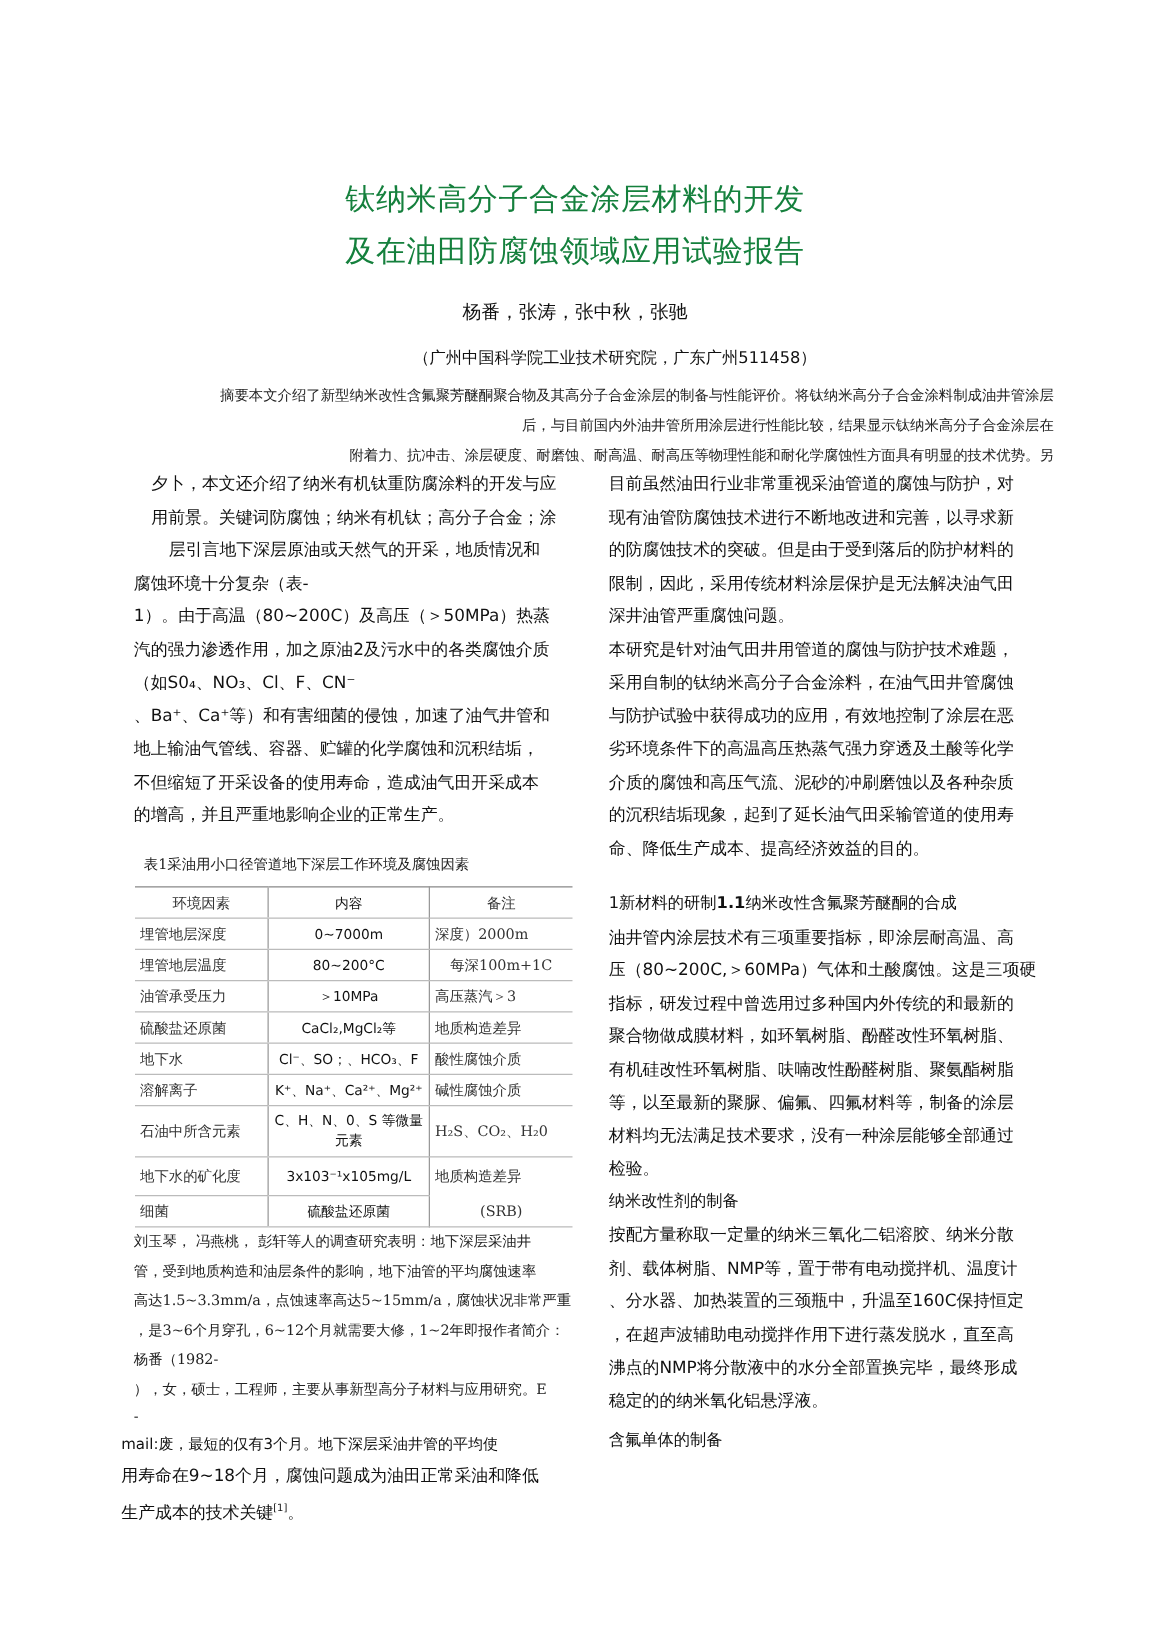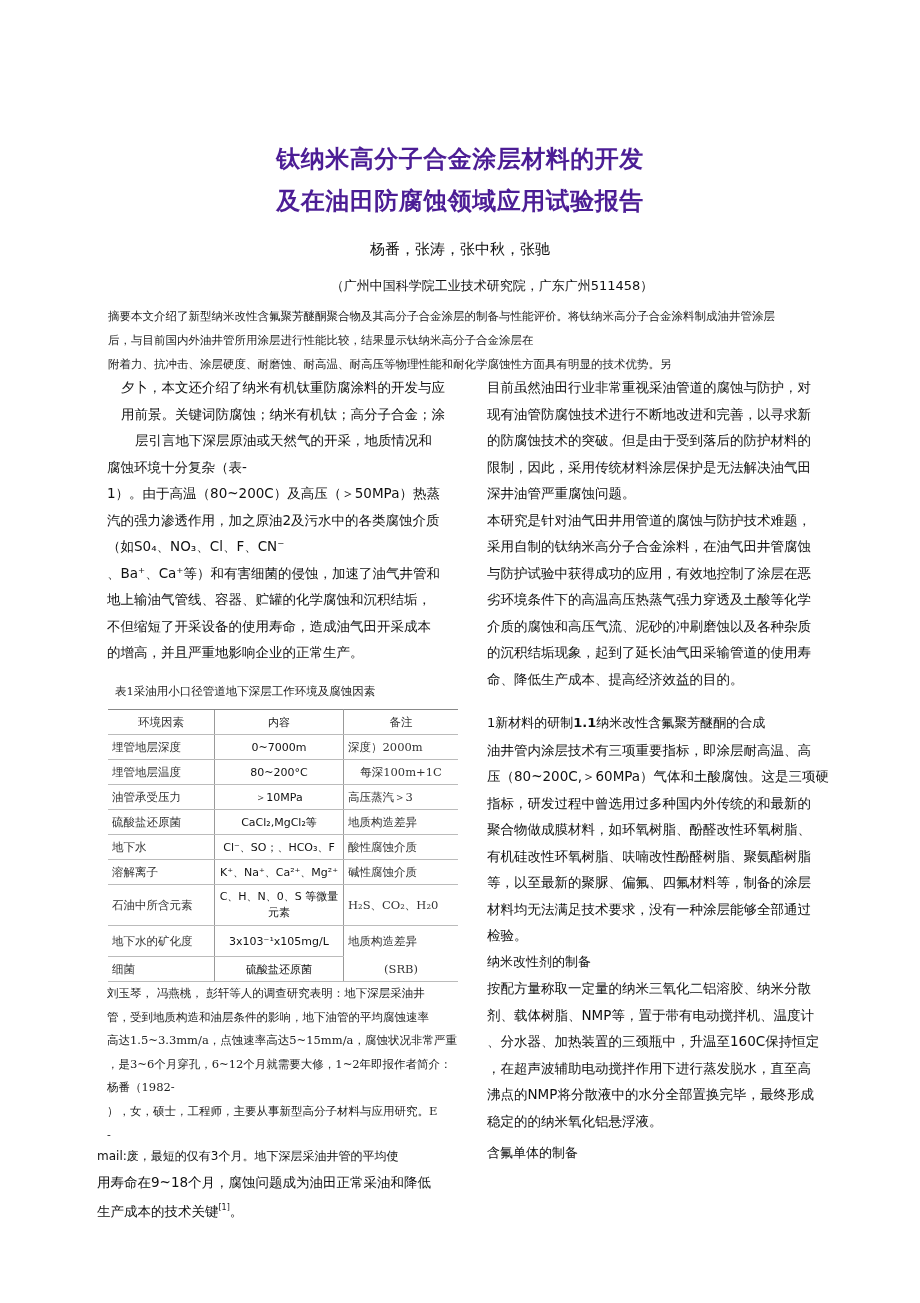--- a/index.html
+++ b/index.html
@@ -1,21 +1,21 @@
 <!DOCTYPE html>
 <html><head>
 <meta charset="utf-8">
 <style>
   html, body { margin: 0; padding: 0; background: #ffffff; }
   body { width: 920px; height: 1303px; position: relative; overflow: hidden; color: #111; font-family: "DejaVu Sans", "Liberation Sans", sans-serif; }
   .abs { position: absolute; }
-  .title { left: 0; width: 920px; text-align: center; font-size: 24px; color: #4c1d95; letter-spacing: 0.5px; font-weight: bold; }
+  .title { left: 0; width: 920px; text-align: center; font-size: 24px; color: #15803d; letter-spacing: 0.5px; }
   .authors { left: 0; width: 920px; text-align: center; font-size: 15px; top: 240px; }
   .affil { left: 0; width: 920px; text-align: center; font-size: 13px; top: 277px; margin-left: 32px; }
-  .abstract { left: 108px; width: 735px; font-family: "DejaVu Serif", "Liberation Serif", serif; font-size: 11.5px; color: #222; text-align: left; line-height: 24px; top: 304px; }
+  .abstract { left: 108px; width: 735px; font-family: "DejaVu Serif", "Liberation Serif", serif; font-size: 11.5px; color: #222; text-align: right; line-height: 24px; top: 304px; }
   .col { font-size: 13.5px; line-height: 26.5px; color: #111; }
   .col p { margin: 0; }
   .left { left: 107px; width: 360px; top: 374px; }
   .right { left: 487px; width: 350px; top: 374px; }
   .indent { padding-left: 14px; }
   .caption { left: 115px; top: 684px; font-family: "DejaVu Serif", "Liberation Serif", serif; font-size: 11.5px; color: #222; }
   table.t1 { position: absolute; left: 108px; top: 709px; width: 350px; border-collapse: collapse; font-size: 11.5px; }
   table.t1 td { padding: 0 4px; height: 24px; border-bottom: 1px solid #bbb; vertical-align: middle; }
   table.t1 tr:first-child td { border-top: 1px solid #888; }
   table.t1 td.c1 { width: 98px; font-family: "DejaVu Serif", "Liberation Serif", serif; color: #333; }

